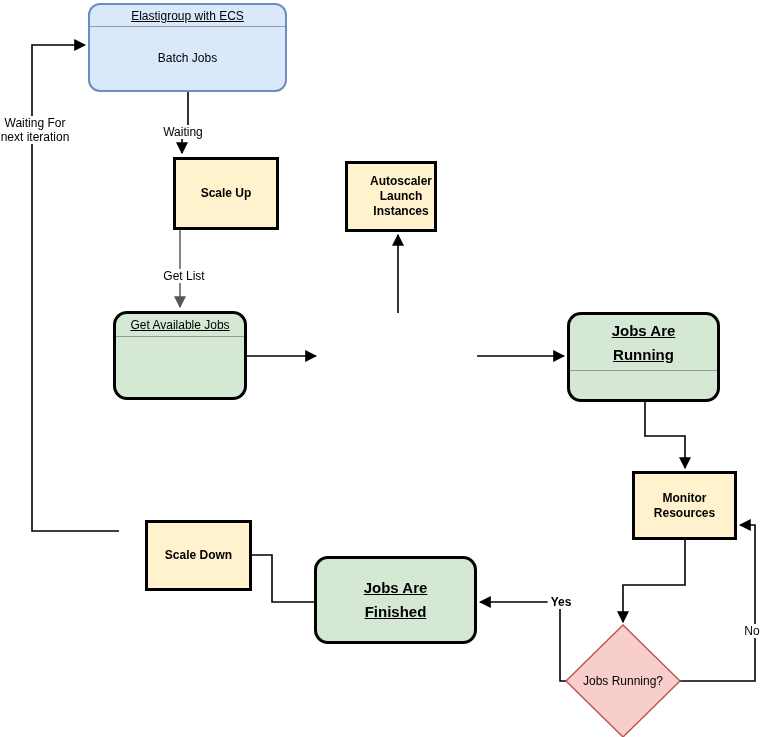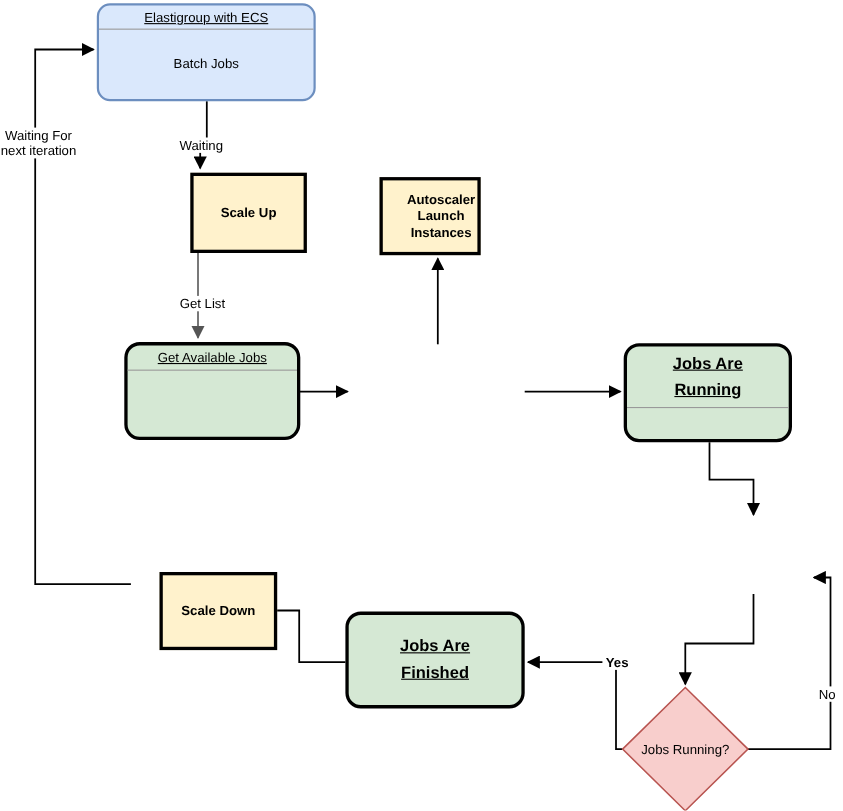--- a/index.html
+++ b/index.html
@@ -80,33 +80,37 @@
   <div class="node proc" style="left:145px; top:157px; width:106px; height:73px;margin-left:28px;">
     <div class="center-label">Scale Up</div>
   </div>
 
   <div class="node proc" style="left:345px; top:161px; width:92px; height:71px;padding-left:20px;">
     <div class="center-label">Autoscaler
 Launch
 Instances</div>
   </div>
 
-  <div class="node state" style="left:113px; top:311px; width:160px; height:89px;">
+  <div class="node state" style="left:113px; top:311px; width:134px; height:89px;">
     <div class="section-title" style="height:22px;">Get Available Jobs</div>
     <div class="divider"></div>
   </div>
 
 
   <div class="node state" style="left:567px; top:312px; width:153px; height:90px;">
     <div class="section-title big" style="height:55px;">Jobs Are
 Running</div>
     <div class="divider"></div>
     <div class="node-body"></div>
   </div>
 
+  <div class="node proc" style="left:632px; top:471px; width:105px; height:69px;">
+    <div class="center-label">Monitor
+Resources</div>
+  </div>
 
   <div class="node state" style="left:314px; top:556px; width:163px; height:88px;">
     <div class="center-label big">Jobs Are
 Finished</div>
   </div>
 
   <div class="node proc" style="left:119px; top:520px; width:107px; height:71px;margin-left:26px;">
     <div class="center-label">Scale Down</div>
   </div>
 

